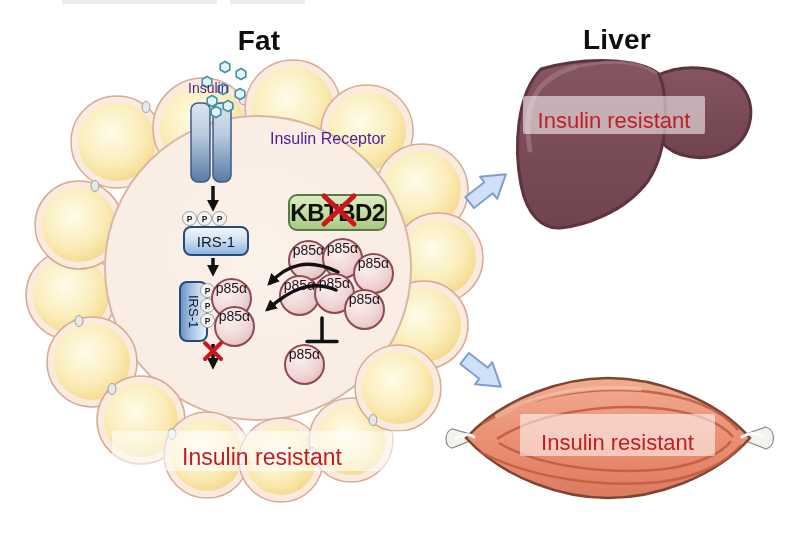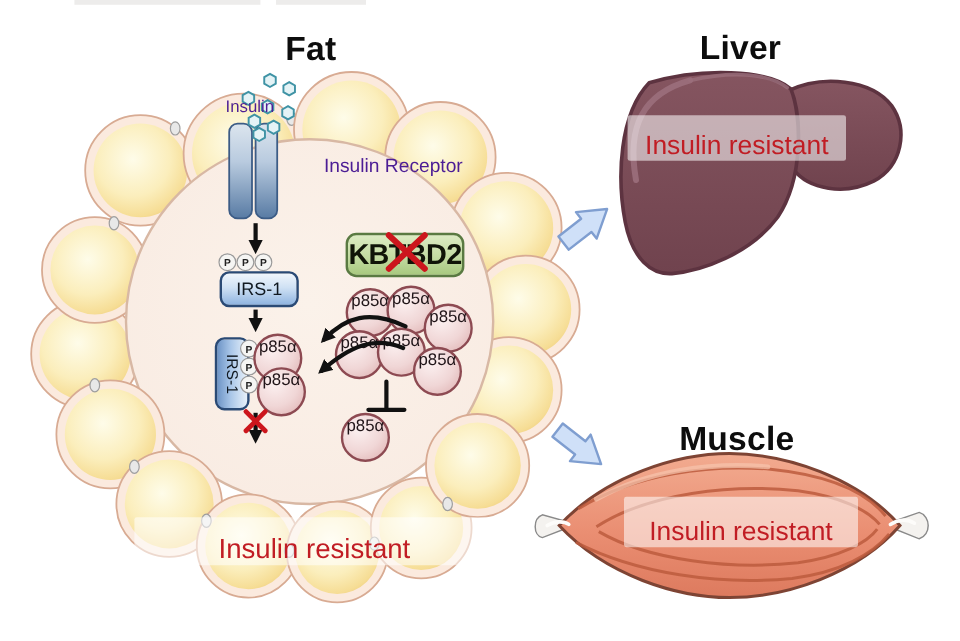--- a/index.html
+++ b/index.html
@@ -210,21 +210,20 @@
         <path d="M499,443 C540,467 610,475 665,469 C701,464 723,452 731,441"></path>
       </g>
       <path d="M497,416 C540,392 592,385 640,389" fill="none" stroke="#f6c4ae" stroke-width="4" opacity="0.7" stroke-linecap="round"></path>
       <path d="M474,437 C470,434 462,434 456,438" fill="none" stroke="#fdfcfa" stroke-width="3" stroke-linecap="round"></path>
       <path d="M742,437 C748,433 756,432 762,436" fill="none" stroke="#fdfcfa" stroke-width="3" stroke-linecap="round"></path>
     </g>
   </svg>
 
   <div class="abs title" style="left:557px;top:24px;width:120px;">Liver</div>
   <div class="abs title" style="left:199px;top:25px;width:120px;">Fat</div>
-  <div class="abs title" style="left:554px;top:350px;width:120px;">Muscle</div>
 
   <div class="abs lbl" style="left:154px;top:80px;font-size:14px;">Insulin</div>
   <div class="abs lbl" style="left:236px;top:130px;font-size:16px;">Insulin Receptor</div>
 
   <div class="abs pcirc" style="left:182px;top:211px;">
       <span>P</span>
     </div>
   <div class="abs pcirc" style="left:197px;top:211px;">
       <span>P</span>
     </div>

